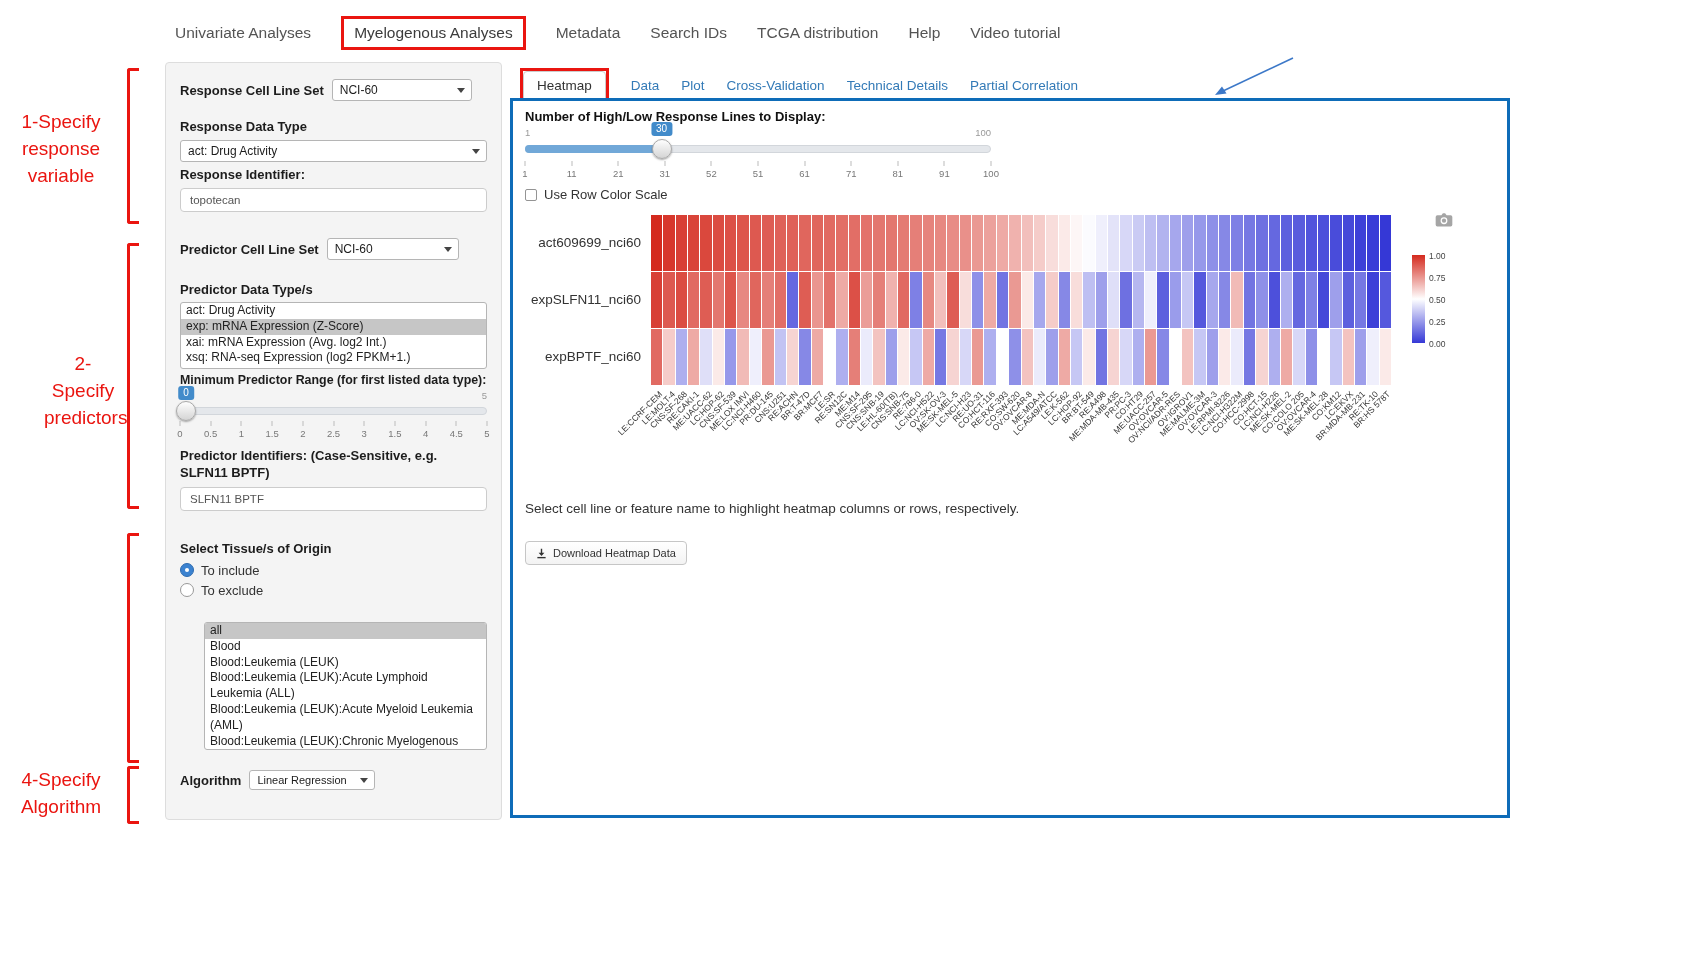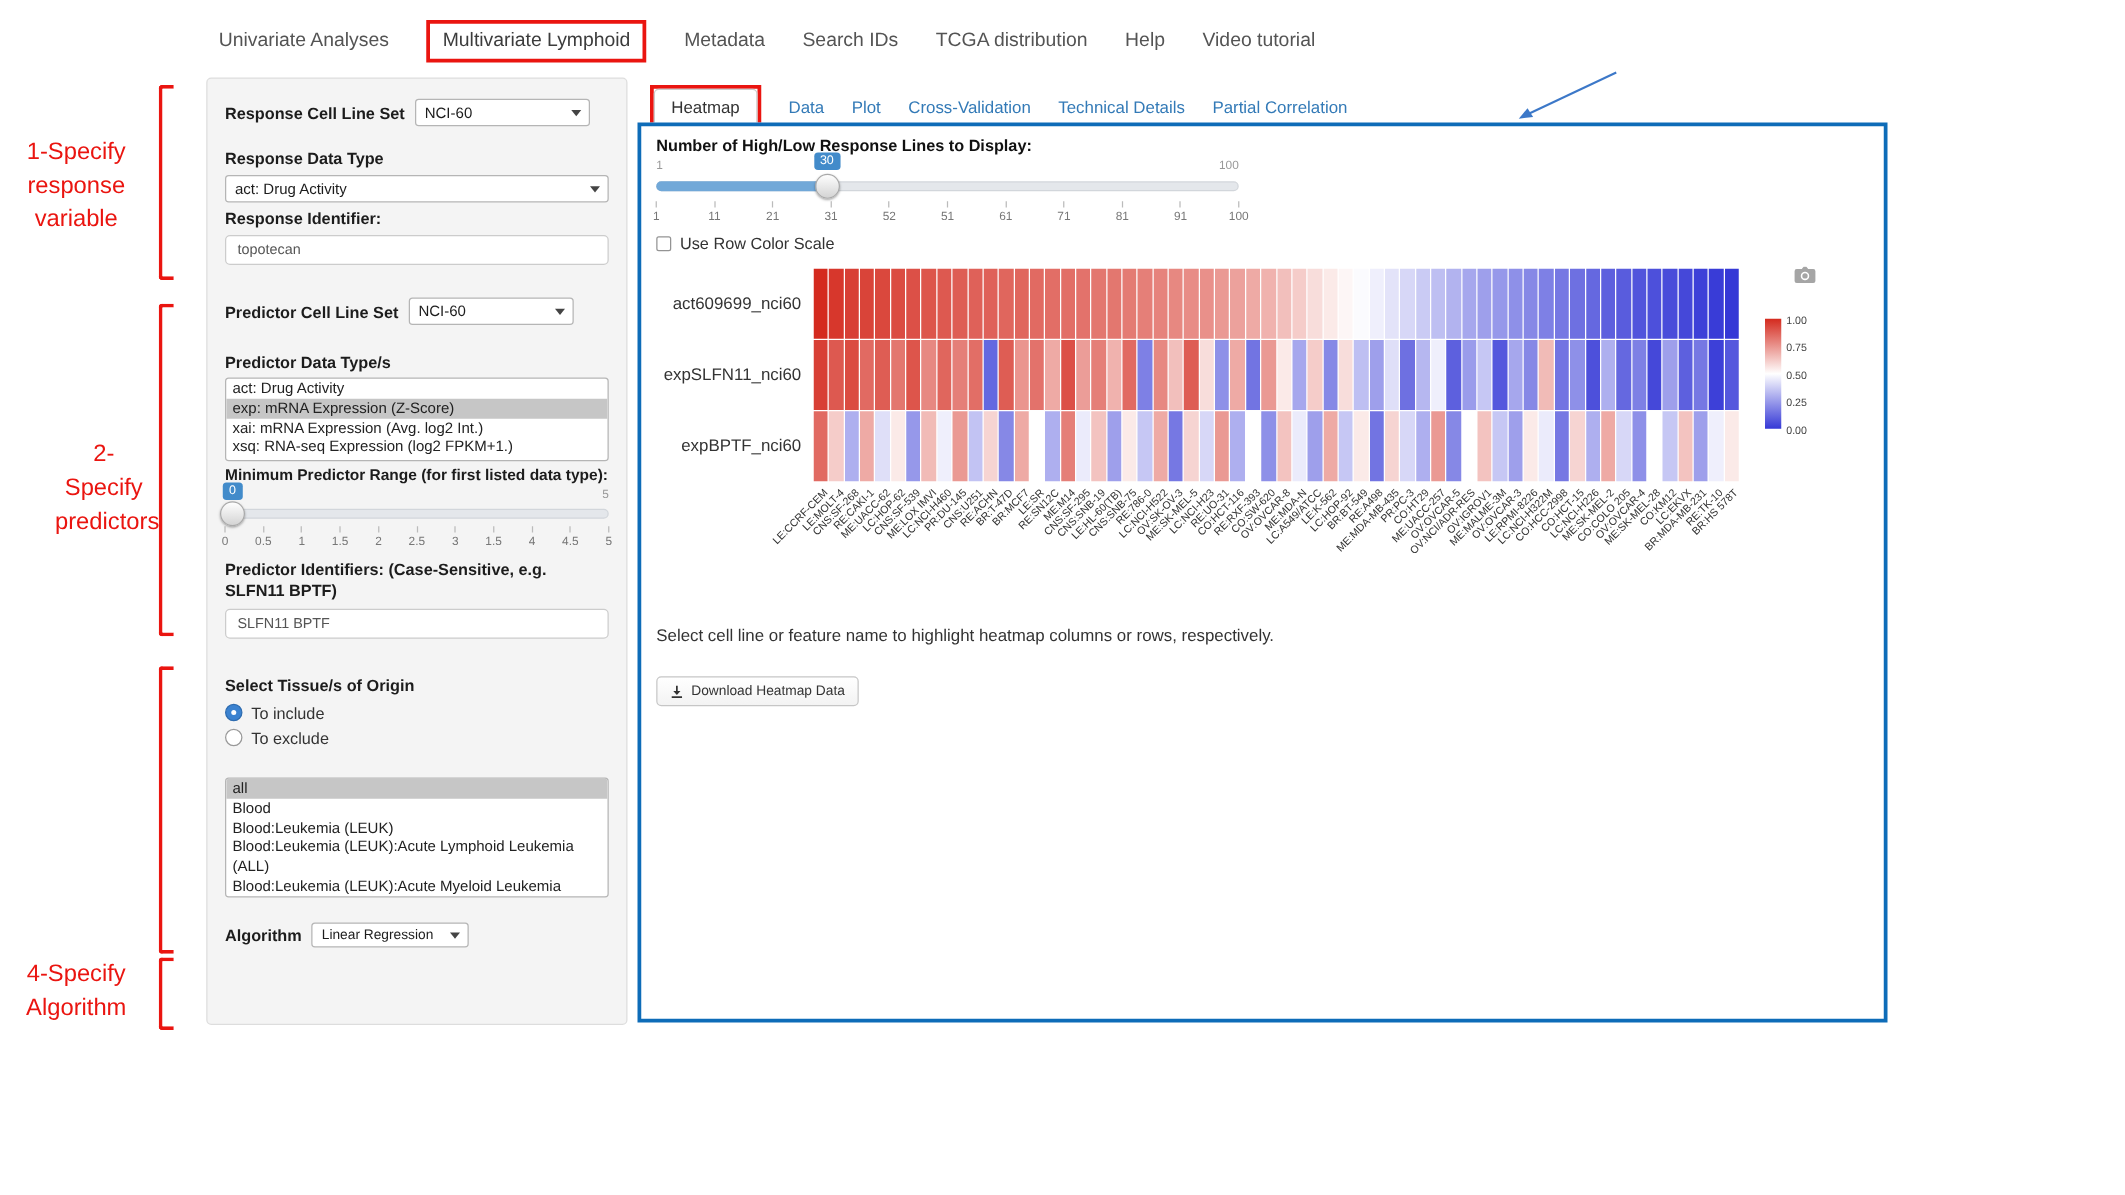--- a/index.html
+++ b/index.html
@@ -101,21 +101,21 @@
            background:linear-gradient(#fff,#f3f3f3); border:1px solid #c6c6c6; border-radius:4px;
            padding:5px 10px; font-size:11px; color:#333; cursor:pointer; }
 </style>
 </head>
 <body>
 
 <div class="page">
 
   <div class="nav">
       <span class="navitem">Univariate Analyses</span>
-      <span class="navitem nav-hl">Multivariate Lymphoid</span>
+      <span class="navitem nav-hl">Myelogenous Analyses</span>
       <span class="navitem">Metadata</span>
       <span class="navitem">Search IDs</span>
       <span class="navitem">TCGA distribution</span>
       <span class="navitem">Help</span>
       <span class="navitem">Video tutorial</span>
     </div>
 
   <svg class="annot-arrow" width="130" height="52" viewBox="0 0 130 52">
     <line x1="108" y1="6" x2="38" y2="39" stroke="#3c78c8" stroke-width="1.6"></line>
     <path d="M30 43 L41.5 41.5 L37 34.5 Z" fill="#3c78c8"></path>
@@ -218,21 +218,21 @@
     <div class="lbl" style="margin-bottom:4px;">Select Tissue/s of Origin</div>
     <div class="radio-row">
       <span class="radio on"></span>
       <span>To include</span>
     </div>
     <div class="radio-row" style="margin-bottom:22px;">
       <span class="radio"></span>
       <span>To exclude</span>
     </div>
 
-    <div class="mselect" id="tissue-list" style="height:96px; margin-bottom:20px;">
+    <div class="mselect" id="tissue-list" style="height:128px; margin-bottom:20px;margin-left:24px;">
         <div class="opt sel">all</div>
         <div class="opt">Blood</div>
         <div class="opt">Blood:Leukemia (LEUK)</div>
         <div class="opt">Blood:Leukemia (LEUK):Acute Lymphoid Leukemia (ALL)</div>
         <div class="opt">Blood:Leukemia (LEUK):Acute Myeloid Leukemia (AML)</div>
         <div class="opt">Blood:Leukemia (LEUK):Chronic Myelogenous Leukemia (CML)</div>
       </div>
 
     <div class="frow">
       <span class="lbl">Algorithm</span>

